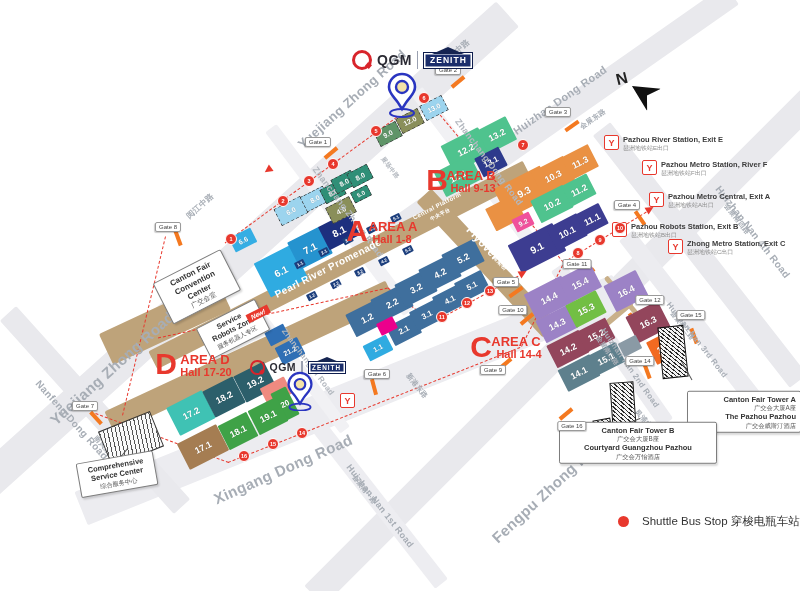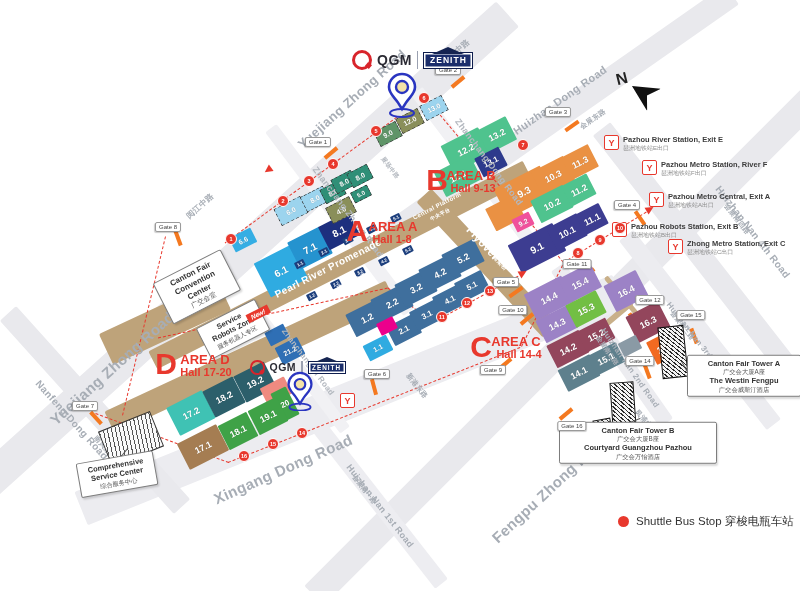--- a/index.html
+++ b/index.html
@@ -32,21 +32,21 @@
   .lmk div{line-height:1.25;}
   .ribbon{position:absolute;background:#e8382d;color:#fff;font-style:italic;font-weight:bold;
           font-size:6.5px;padding:1px 4px;z-index:27;}
   .arealetter{position:absolute;color:#e8382d;font-weight:900;font-size:30px;z-index:28;transform:translate(-50%,-50%);}
   .areatitle{position:absolute;color:#e8382d;font-weight:800;font-size:13px;z-index:28;transform:translate(-50%,-50%);white-space:nowrap;}
   .areahalls{position:absolute;color:#e8382d;font-weight:800;font-size:11px;z-index:28;transform:translate(-50%,-50%);white-space:nowrap;}
   .bldg{position:absolute;border:1px solid #111;z-index:24;}
   .hatch{background:repeating-linear-gradient(45deg,#2a2a2a 0 1px,#f4f4f4 1px 3px);}
   .stripe{background:repeating-linear-gradient(100deg,#555 0 1px,#fafafa 1px 4px);border:1px solid #333;}
   .leader{position:absolute;height:0;border-top:1px solid #555;z-index:25;}
-  #legend{position:absolute;left:618px;top:514px;display:flex;align-items:center;gap:7px;z-index:40;}
+  #legend{position:absolute;left:618px;top:514px;display:flex;align-items:center;gap:13px;z-index:40;}
   #legend .dot{width:11px;height:11px;border-radius:50%;background:#e8382d;}
   #legend span{font-size:11.5px;color:#333;font-weight:500;white-space:nowrap;}
   #compass{position:absolute;left:608px;top:68px;width:52px;height:46px;z-index:40;}
   #compass .n{position:absolute;left:8px;top:2px;font-size:16px;font-weight:800;color:#222;transform:rotate(-14deg);}
   #compass .needle{position:absolute;left:22px;top:12px;width:26px;height:26px;background:#111;
      clip-path:polygon(50% 0%,100% 100%,50% 68%,0% 100%);transform:rotate(-58deg);}
   .logo{position:absolute;display:flex;align-items:center;gap:5px;z-index:42;}
   .qring{border:3.5px solid #d8242b;border-radius:50%;position:relative;}
   .qtail{position:absolute;background:#d8242b;transform:rotate(40deg);}
   .qtxt{font-weight:900;color:#2a2a33;letter-spacing:.5px;}
@@ -302,24 +302,24 @@
       <div style="font-size: 7.5px; font-weight: 700; color: rgb(51, 51, 51);">Service</div>
       <div style="font-size: 7.5px; font-weight: 700; color: rgb(51, 51, 51);">Robots Zone</div>
       <div style="font-size: 6.3px; font-weight: 400; color: rgb(85, 85, 85);">服务机器人专区</div>
     </div>
     <div class="ribbon" style="left: 258px; top: 314px; transform: translate(-50%, -50%) rotate(-27deg);">New!</div>
     <div class="lmk" style="left: 117px; top: 474px; width: 68px; transform: translate(-50%, -50%) rotate(-10deg);">
       <div style="font-size: 7.5px; font-weight: 700; color: rgb(51, 51, 51);">Comprehensive</div>
       <div style="font-size: 7.5px; font-weight: 700; color: rgb(51, 51, 51);">Service Center</div>
       <div style="font-size: 6.3px; font-weight: 400; color: rgb(85, 85, 85);">综合服务中心</div>
     </div>
-    <div class="lmk" style="left: 744px; top: 376px; width: 104px; transform: translate(-50%, -50%) rotate(0deg);">
+    <div class="lmk" style="left: 744px; top: 412px; width: 104px; transform: translate(-50%, -50%) rotate(0deg); text-align: right;">
       <div style="font-size: 7.5px; font-weight: 700; color: rgb(51, 51, 51);">Canton Fair Tower A</div>
       <div style="font-size: 6.3px; font-weight: 400; color: rgb(85, 85, 85);">广交会大厦A座</div>
-      <div style="font-size: 7.5px; font-weight: 700; color: rgb(51, 51, 51);">The Westin Fengpu</div>
+      <div style="font-size: 7.5px; font-weight: 700; color: rgb(51, 51, 51);">The Pazhou Pazhou</div>
       <div style="font-size: 6.3px; font-weight: 400; color: rgb(85, 85, 85);">广交会威斯汀酒店</div>
     </div>
     <div class="lmk" style="left: 638px; top: 443px; width: 148px; transform: translate(-50%, -50%) rotate(0deg);">
       <div style="font-size: 7.5px; font-weight: 700; color: rgb(51, 51, 51);">Canton Fair Tower B</div>
       <div style="font-size: 6.3px; font-weight: 400; color: rgb(85, 85, 85);">广交会大厦B座</div>
       <div style="font-size: 7.5px; font-weight: 700; color: rgb(51, 51, 51);">Courtyard Guangzhou Pazhou</div>
       <div style="font-size: 6.3px; font-weight: 400; color: rgb(85, 85, 85);">广交会万怡酒店</div>
     </div>
     <div class="arealetter" style="left: 357px; top: 231px;">A</div>
     <div class="areatitle" style="left: 393px; top: 226px;">AREA A</div>

